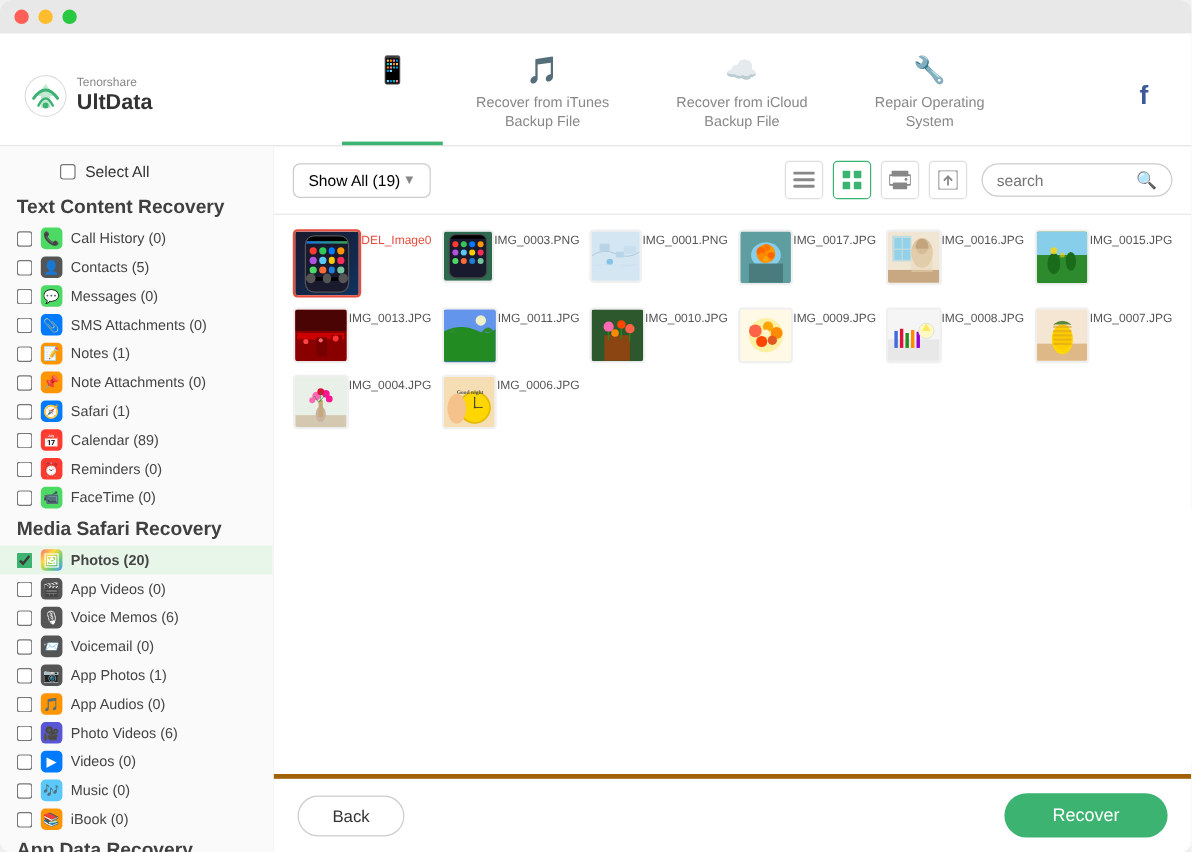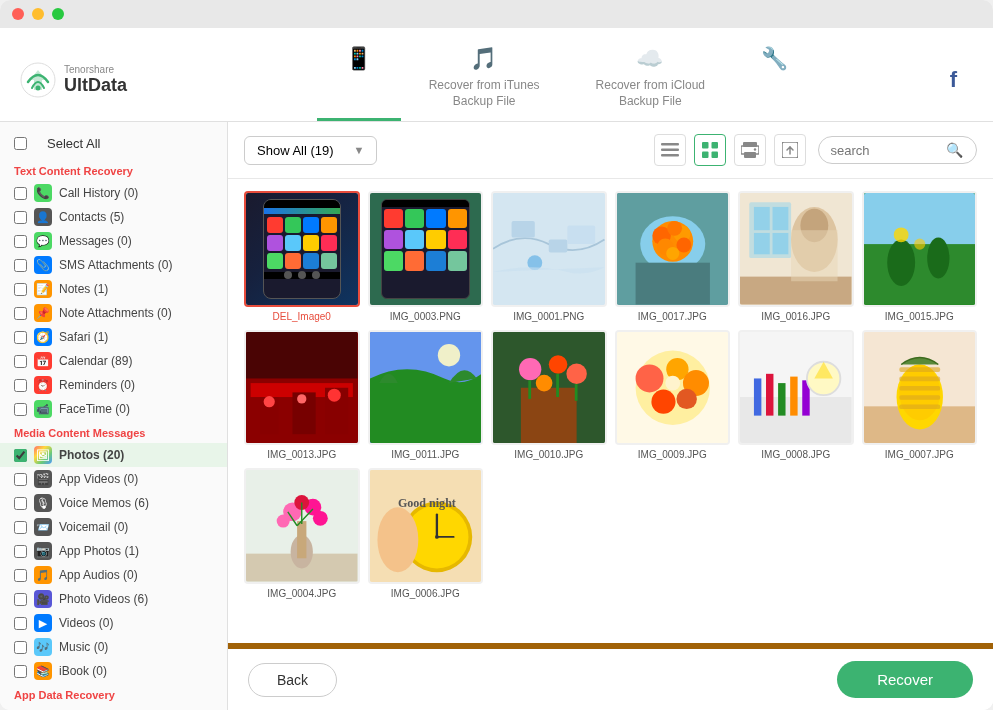--- a/index.html
+++ b/index.html
@@ -31,66 +31,66 @@
     .fb-icon { color: #3b5998; font-size: 22px; font-weight: bold; padding: 8px 16px; }
 
     
     .content { display: flex; flex: 1; overflow: hidden; }
 
     
     .sidebar { width: 228px; flex-shrink: 0; border-right: 1px solid #e0e0e0; overflow-y: auto; padding: 10px 0; background: #fafafa; }
     .sidebar::-webkit-scrollbar { width: 6px; }
     .sidebar::-webkit-scrollbar-thumb { background: #ccc; border-radius: 3px; }
 
-    .select-all-row { display: flex; align-items: center; gap: 20px; padding: 4px 14px 8px; font-size: 13px; color: #333; }
-    .section-label { font-size: 11px; font-weight: 600; color: #ef4444; padding: 6px 14px 4px; }
+    .select-all-row { display: flex; align-items: center; gap: 8px; padding: 4px 14px 8px; font-size: 13px; color: #333; margin-left: 36px; }
+    .section-label { font-size: 16px; font-weight: 600; color: #404040; padding: 6px 14px 4px; }
     .sidebar-item { display: flex; align-items: center; gap: 7px; padding: 3px 14px; font-size: 12px; color: #444; cursor: pointer; }
     .sidebar-item.active { background: #e8f5e9; font-weight: 600; }
     .sidebar-item input[type=checkbox] { width: 13px; height: 13px; flex-shrink: 0; }
     .item-icon { width: 18px; height: 18px; border-radius: 4px; display: flex; align-items: center; justify-content: center; font-size: 11px; flex-shrink: 0; }
     .item-icon.green { background: #4cd964; color: #fff; }
     .item-icon.dark { background: #555; color: #fff; }
     .item-icon.blue { background: #007aff; color: #fff; }
     .item-icon.orange { background: #ff9500; color: #fff; }
     .item-icon.red { background: #ff3b30; color: #fff; }
     .item-icon.purple { background: #5856d6; color: #fff; }
     .item-icon.teal { background: #5ac8fa; color: #fff; }
     .item-icon.photos { background: linear-gradient(135deg, #ff6b6b, #ffd93d, #6bcb77, #4d96ff); color: #fff; }
     .item-label { flex: 1; white-space: nowrap; overflow: hidden; text-overflow: ellipsis; }
 
     
     .main-area { flex: 1; display: flex; flex-direction: column; overflow: hidden; background: #fff; }
 
     .toolbar { display: flex; align-items: center; padding: 12px 16px; gap: 12px; border-bottom: 1px solid #e8e8e8; flex-shrink: 0; }
-    .show-dropdown { display: flex; align-items: center; border: 1px solid #ccc; border-radius: 6px; padding: 6px 12px; font-size: 13px; cursor: pointer; gap: 20px; background: #fff; }
+    .show-dropdown { display: flex; align-items: center; border: 1px solid #ccc; border-radius: 6px; padding: 6px 12px; font-size: 13px; cursor: pointer; gap: 2px; background: #fff; }
 
     .toolbar-spacer { flex: 1; }
     .toolbar-icons { display: flex; gap: 8px; align-items: center; }
     .toolbar-icon-btn { width: 32px; height: 32px; display: flex; align-items: center; justify-content: center; cursor: pointer; border: 1px solid #ddd; border-radius: 4px; font-size: 16px; color: #555; background: #fff; }
     .toolbar-icon-btn.active { border-color: #3cb371; color: #3cb371; }
 
     .search-box { display: flex; align-items: center; border: 1px solid #ccc; border-radius: 16px; padding: 5px 12px; gap: 6px; background: #fff; }
     .search-box input { border: none; outline: none; font-size: 13px; width: 110px; background: transparent; color: #aaa; }
 
     
     .grid-area { flex: 1; overflow-y: auto; padding: 12px 16px; }
     .grid-area::-webkit-scrollbar { width: 8px; }
     .grid-area::-webkit-scrollbar-thumb { background: #ccc; border-radius: 4px; }
     .photo-grid { display: grid; grid-template-columns: repeat(6, 1fr); gap: 8px; }
 
-    .photo-cell { display: flex; flex-direction: column; align-items: center; cursor: pointer; }
+    .photo-cell { display: flex; flex-direction: row; align-items: flex-start; cursor: pointer; }
     .photo-thumb { width: 100%; aspect-ratio: 1; border-radius: 4px; overflow: hidden; position: relative; background: #f0f0f0; border: 2px solid transparent; }
     .photo-thumb.deleted { border: 2px solid #e74c3c; }
     .photo-canvas { width: 100%; height: 100%; display: flex; align-items: center; justify-content: center; font-size: 10px; color: #888; position: relative; }
     .photo-label { font-size: 10px; color: #555; margin-top: 4px; text-align: center; }
     .photo-label.deleted { color: #e74c3c; }
     .photo-bg-del { background: linear-gradient(135deg, #1a1a2e 0%, #16213e 40%, #0f3460 100%); }
 
     
-    .footer { display: flex; align-items: center; justify-content: space-between; padding: 12px 20px; border-top: 6px solid #a16207; background: #fff; flex-shrink: 0; }
+    .footer { display: flex; align-items: center; justify-content: space-between; padding: 12px 20px; border-top: 4px solid #a16207; background: #fff; flex-shrink: 0; }
     .back-btn { border: 1px solid #ccc; border-radius: 20px; padding: 8px 28px; font-size: 14px; background: #fff; cursor: pointer; color: #333; }
     .recover-btn { background: #3cb371; border: none; border-radius: 20px; padding: 10px 40px; font-size: 15px; color: #fff; cursor: pointer; font-weight: 500; }
 
     .checkbox { width: 13px; height: 13px; flex-shrink: 0; accent-color: #3cb371; }
   </style>
 </head>
 <body>
 
 <div class="title-bar">
   <div class="title-bar-btn btn-close"></div>
@@ -127,20 +127,21 @@
         <span class="nav-tab-label">Recover from iTunes<br>Backup File</span>
       </div>
 
       <div class="nav-tab">
         <span class="nav-tab-icon" style="font-size:22px; color:#888;">☁️</span>
         <span class="nav-tab-label">Recover from iCloud<br>Backup File</span>
       </div>
 
       <div class="nav-tab">
         <span class="nav-tab-icon" style="font-size:22px; color:#888;">🔧</span>
+        <span class="nav-tab-label">Repair Operating<br>System</span>
       </div>
     </div>
 
     <div class="fb-icon">f</div>
   </div>
 
   <div class="content">
 
     <div class="sidebar">
       <div class="select-all-row">
@@ -194,21 +195,21 @@
         <input type="checkbox" class="checkbox" style="">
           <div class="item-icon red">⏰</div>
           <span class="item-label">Reminders (0)</span>
       </div>
       <div class="sidebar-item">
         <input type="checkbox" class="checkbox" style="">
           <div class="item-icon green">📹</div>
           <span class="item-label">FaceTime (0)</span>
       </div>
 
-      <div class="section-label">Media Content Messages</div>
+      <div class="section-label">Media Safari Recovery</div>
 
       <div class="sidebar-item active">
         <input type="checkbox" class="checkbox" checked="" style="">
           <div class="item-icon photos">🖼</div>
           <span class="item-label">Photos (20)</span>
       </div>
       <div class="sidebar-item">
         <input type="checkbox" class="checkbox" style="">
           <div class="item-icon dark">🎬</div>
           <span class="item-label">App Videos (0)</span>

